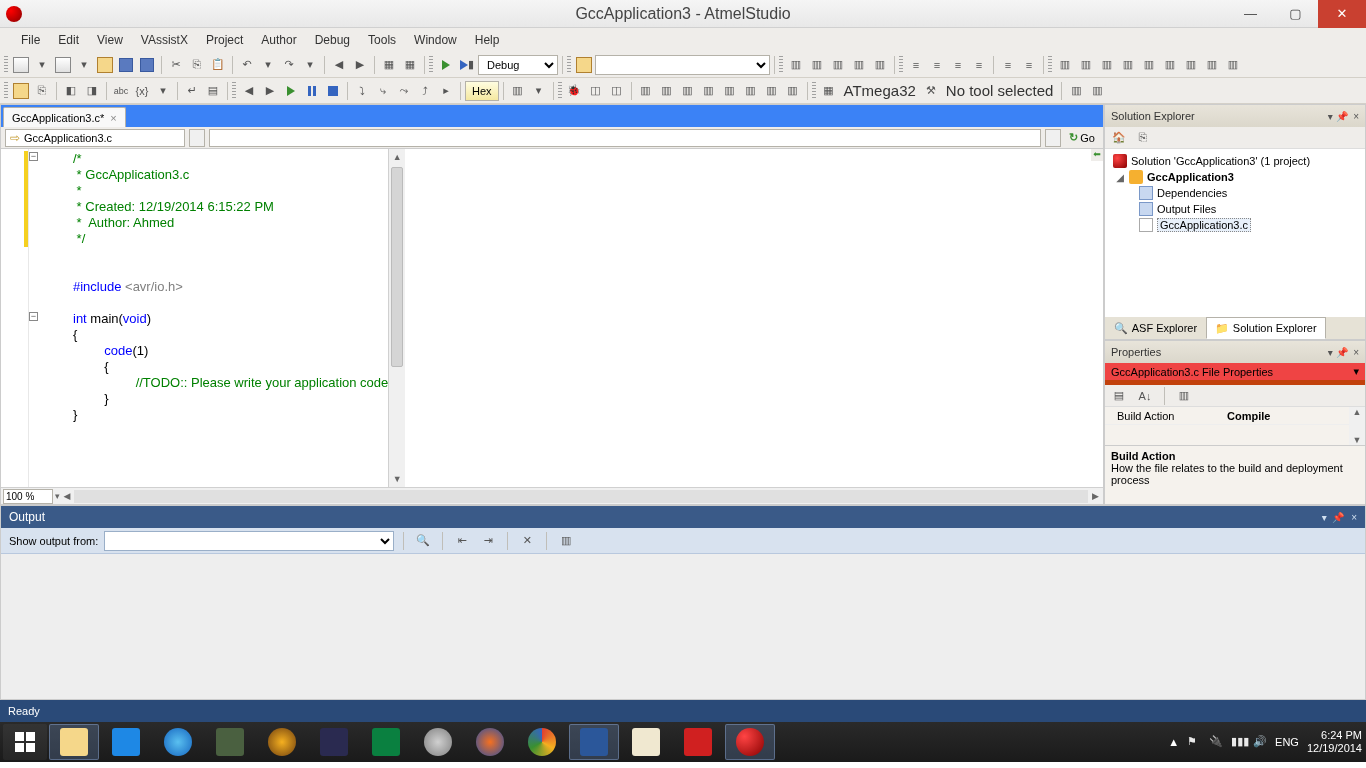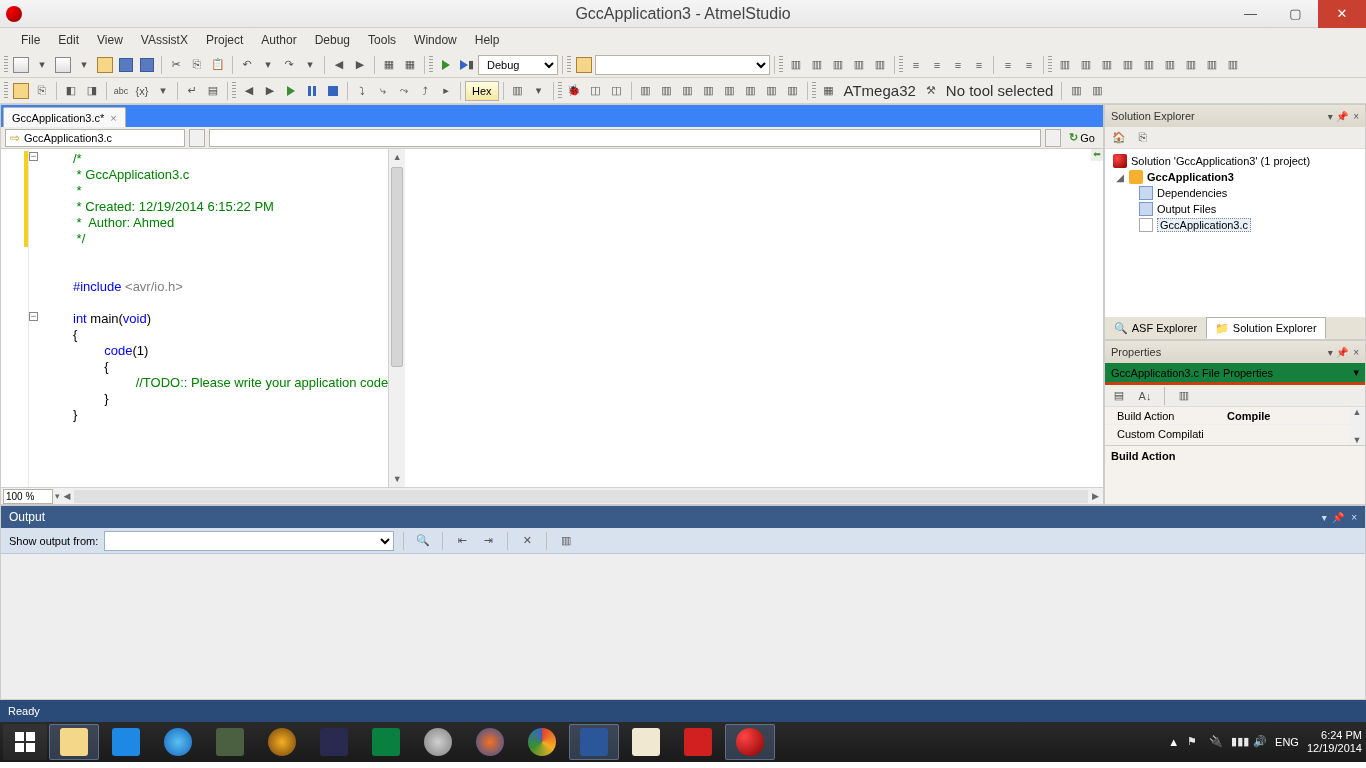--- a/index.html
+++ b/index.html
@@ -79,21 +79,21 @@
 .tree-icon.proj { background: #f5b030; border-radius: 2px; }
 .tree-icon.fold { background: #c8d8f0; border: 1px solid #7a98c8; }
 .tree-icon.file { background: #fff; border: 1px solid #aaa; }
 .tree-label { white-space: nowrap; }
 .tree-label.selected { border: 1px dotted #888; background: #e8f0fa; padding: 0 2px; }
 
 .panel-tabs { height: 22px; display: flex; background: #e6e2d6; }
 .panel-tab { padding: 3px 8px; font-size: 11px; display: flex; align-items: center; gap: 4px; border: 1px solid transparent; }
 .panel-tab.active { background: #fff; border: 1px solid #b5b2a9; border-bottom: 1px solid #fff; }
 
-.props-header { height: 22px; background: #15803d; border-bottom: 3px solid #c2410c; font-size: 11px; padding: 3px 6px; display: flex; justify-content: space-between; align-items: center; }
+.props-header { height: 22px; background: #ef4444; border-bottom: 5px solid #c2410c; font-size: 11px; padding: 3px 6px; display: flex; justify-content: space-between; align-items: center; }
 .props-tb { height: 22px; background: #efedea; display: flex; align-items: center; padding: 0 4px; gap: 6px; border-bottom: 1px solid #ddd; }
 .props-grid { font-size: 11px; }
 .props-row { display: flex; height: 18px; align-items: center; border-bottom: 1px solid #eee; }
 .props-name { width: 118px; padding-left: 12px; background: #f5f2ed; }
 .props-val { flex: 1; padding-left: 4px; font-weight: bold; }
 .props-desc { padding: 4px 6px; font-size: 11px; background: #f5f2ed; border-top: 1px solid #ccc; }
 .props-desc .dt { font-weight: bold; }
 
 .output-panel { height: 195px; border: 1px solid #ccc; display: flex; flex-direction: column; }
 .output-title { height: 22px; background: #3a5a88; color: #fff; font-size: 12px; padding: 0 8px; display: flex; align-items: center; justify-content: space-between; }
@@ -412,31 +412,28 @@
         <span class="tb-btn">▤</span>
         <span class="tb-btn">A↓</span>
         <span class="tb-sep"></span>
         <span class="tb-btn">▥</span>
       </div>
       <div class="props-grid" style="position:relative;height:38px;overflow:hidden">
         <div class="props-row">
           <div class="props-name">Build Action</div>
           <div class="props-val">Compile</div>
         </div>
-        <div class="props-row">
-          <div class="props-name">Custom Compilati</div>
-          <div class="props-val"></div>
-        </div>
         <div style="position:absolute;right:0;top:0;width:16px;height:100%;background:#f0f0f0;display:flex;flex-direction:column;justify-content:space-between;font-size:9px;color:#666;align-items:center">
             <span>▲</span>
             <span>▼</span>
           </div>
       </div>
       <div class="props-desc">
         <div class="dt">Build Action</div>
+        <div>How the file relates to the build and deployment process</div>
       </div>
     </div>
   </div>
 </div>
 
 <div class="output-panel">
   <div class="output-title">
     <span>Output</span>
     <span class="ctrls">
       <span>▾</span>

